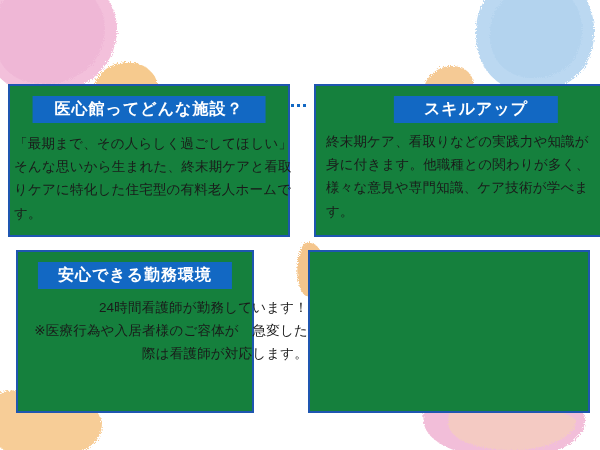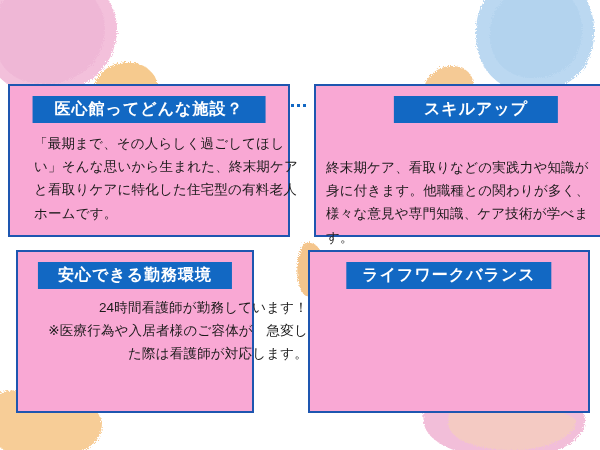--- a/index.html
+++ b/index.html
@@ -25,21 +25,21 @@
     letter-spacing:1.5px;white-space:nowrap;line-height:1;
     text-shadow:
       -2px -2px 0 #fff, 2px -2px 0 #fff, -2px 2px 0 #fff, 2px 2px 0 #fff,
       -2px 0 0 #fff, 2px 0 0 #fff, 0 -2px 0 #fff, 0 2px 0 #fff,
       -3px 0 2px #fff, 3px 0 2px #fff, 0 -3px 2px #fff, 0 3px 2px #fff;
   }
 
   
   .card{
     position:absolute;
-    background:#f9a8d4;
+    background:#15803d;
     border:2px solid #1E56B0;
     box-sizing:border-box;
     overflow:visible;
   }
   .card.c1{left:8px;  top:84px;  width:282px; height:153px;}
   .card.c2{left:314px;top:84px;  width:324px; height:153px;}
   .card.c3{left:16px;  top:250px; width:238px; height:163px;}
   .card.c4{left:308px;top:250px; width:282px; height:163px;}
 
   .banner{
@@ -50,25 +50,25 @@
   }
   .c1 .banner{padding-left:22px;padding-right:22px;}
   .c2 .banner{padding-left:30px;padding-right:30px;}
   .c3 .banner{padding-left:20px;padding-right:20px;}
   .c4 .banner{padding-left:16px;padding-right:16px;}
 
   .body-text{
     position:absolute;top:44px;left:0px;width:290px;
     font-size:13.5px;color:#1a1a1a;line-height:1.72;
     letter-spacing:0.2px;
-    padding-left:24px;
+    padding-left:4px;
     box-sizing:border-box;
     white-space:pre-wrap;
   }
-  .c2 .body-text,.c4 .body-text{width:278px;padding-left:10px;margin-top:26px;}
+  .c2 .body-text,.c4 .body-text{width:278px;padding-left:10px;}
   .c1 .body-text{top:46px;}
   .c3 .body-text{top:44px;text-align:right;}
   .c4 .body-text{top:46px;line-height:1.70;}
 
   
   .connector{
     position:absolute;left:291px;top:104px;width:16px;height:3px;
     background:repeating-linear-gradient(to right,#1268C3 0 3px,transparent 3px 6px);
   }
 </style>
@@ -141,16 +141,15 @@
     <div class="body-text">終末期ケア、看取りなどの実践力や知識が身に付きます。他職種との関わりが多く、様々な意見や専門知識、ケア技術が学べます。</div>
   </div>
 
   <div class="card c3">
     <div class="banner">安心できる勤務環境</div>
     <div class="body-text">24時間看護師が勤務しています！
 ※医療行為や入居者様のご容体が　急変した際は看護師が対応します。</div>
   </div>
 
   <div class="card c4">
-    <div class="banner">ライフワークバランス</div>
   </div>
 
 </div>
 
 </body></html>

